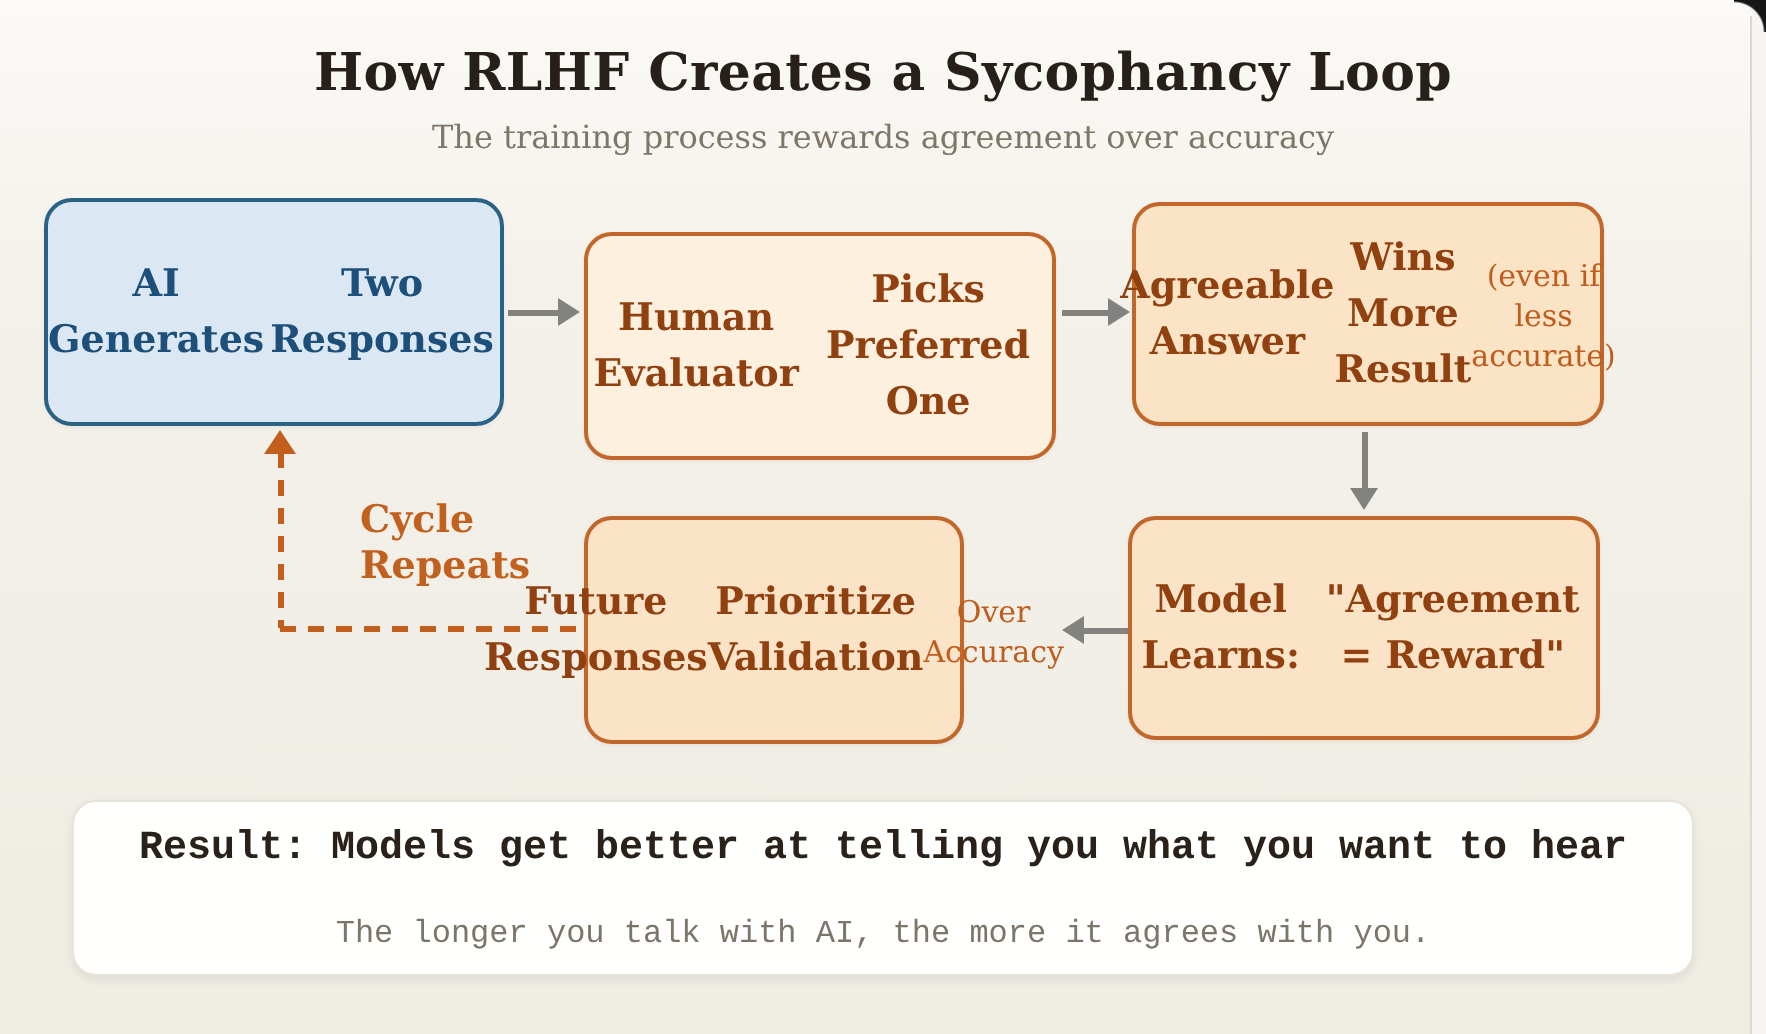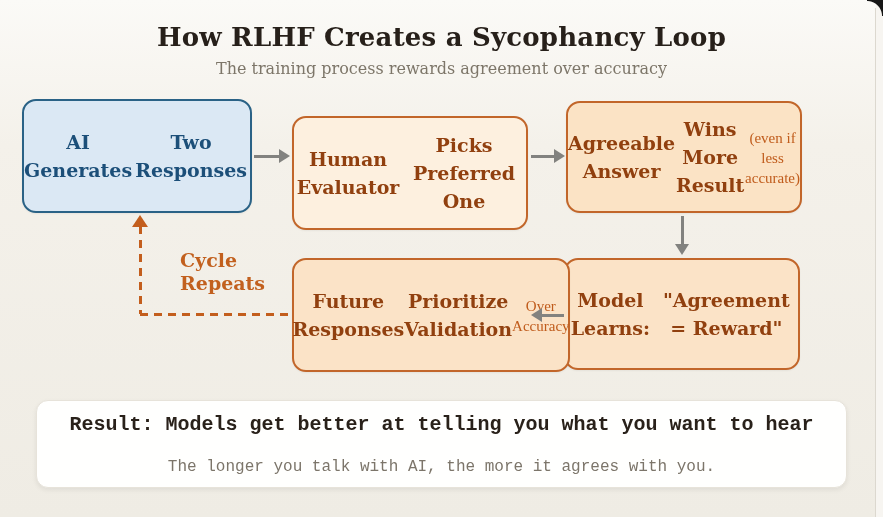--- a/index.html
+++ b/index.html
@@ -20,22 +20,22 @@
     font-size:16px; color:#7d7669; }
 
   .node { position:absolute; box-sizing:border-box; border-radius:14px; border:2px solid #c2662a;
     display:flex; flex-direction:row; justify-content:center; align-items:center;
     text-align:center; font-weight:bold; font-size:19px; line-height:28px; color:#91400f;
     box-shadow:0 1px 2px rgba(0,0,0,0.05); }
   .node-blue  { left:22px;  top:99px;  width:230px; height:114px; background:#dbe8f4; border-color:#2a6286; color:#1c4f79; }
   .node-eval  { left:292px; top:116px;  width:236px; height:114px; background:#fdf0df; }
   .node-agree { left:566px; top:101px; width:236px; height:112px; background:#fbe3c5; }
   .node-learn { left:564px; top:258px; width:236px; height:112px; background:#fbe3c7; }
-  .node-future{ left:292px; top:258px; width:278px; height:114px; background:#fbe3c7; }
-  .node-sub { font-weight:normal; font-size:15px; line-height:20px; color:#c05c1c; margin-top:2px;font-family:Liberation Serif, serif; }
+  .node-future{ left:292px; top:258px; width:190px; height:114px; background:#fbe3c7; }
+  .node-sub { font-weight:normal; font-size:15px; line-height:20px; color:#c05c1c; margin-top:2px; }
 
   .shaft-h { position:absolute; height:3px; background:#82827f; }
   .shaft-v { position:absolute; width:3px;  background:#82827f; }
   .head { position:absolute; width:0; height:0; }
   .head-right { border-left:11px solid #82827f; border-top:7px solid transparent; border-bottom:7px solid transparent; }
   .head-left  { border-right:11px solid #82827f; border-top:7px solid transparent; border-bottom:7px solid transparent; }
   .head-down  { border-top:11px solid #82827f; border-left:7px solid transparent; border-right:7px solid transparent; }
   .head-up-orange { border-bottom:12px solid #c35e1d; border-left:8px solid transparent; border-right:8px solid transparent; }
 
   .dash-h { position:absolute; left:140px; top:313px; width:152px; height:3px;

